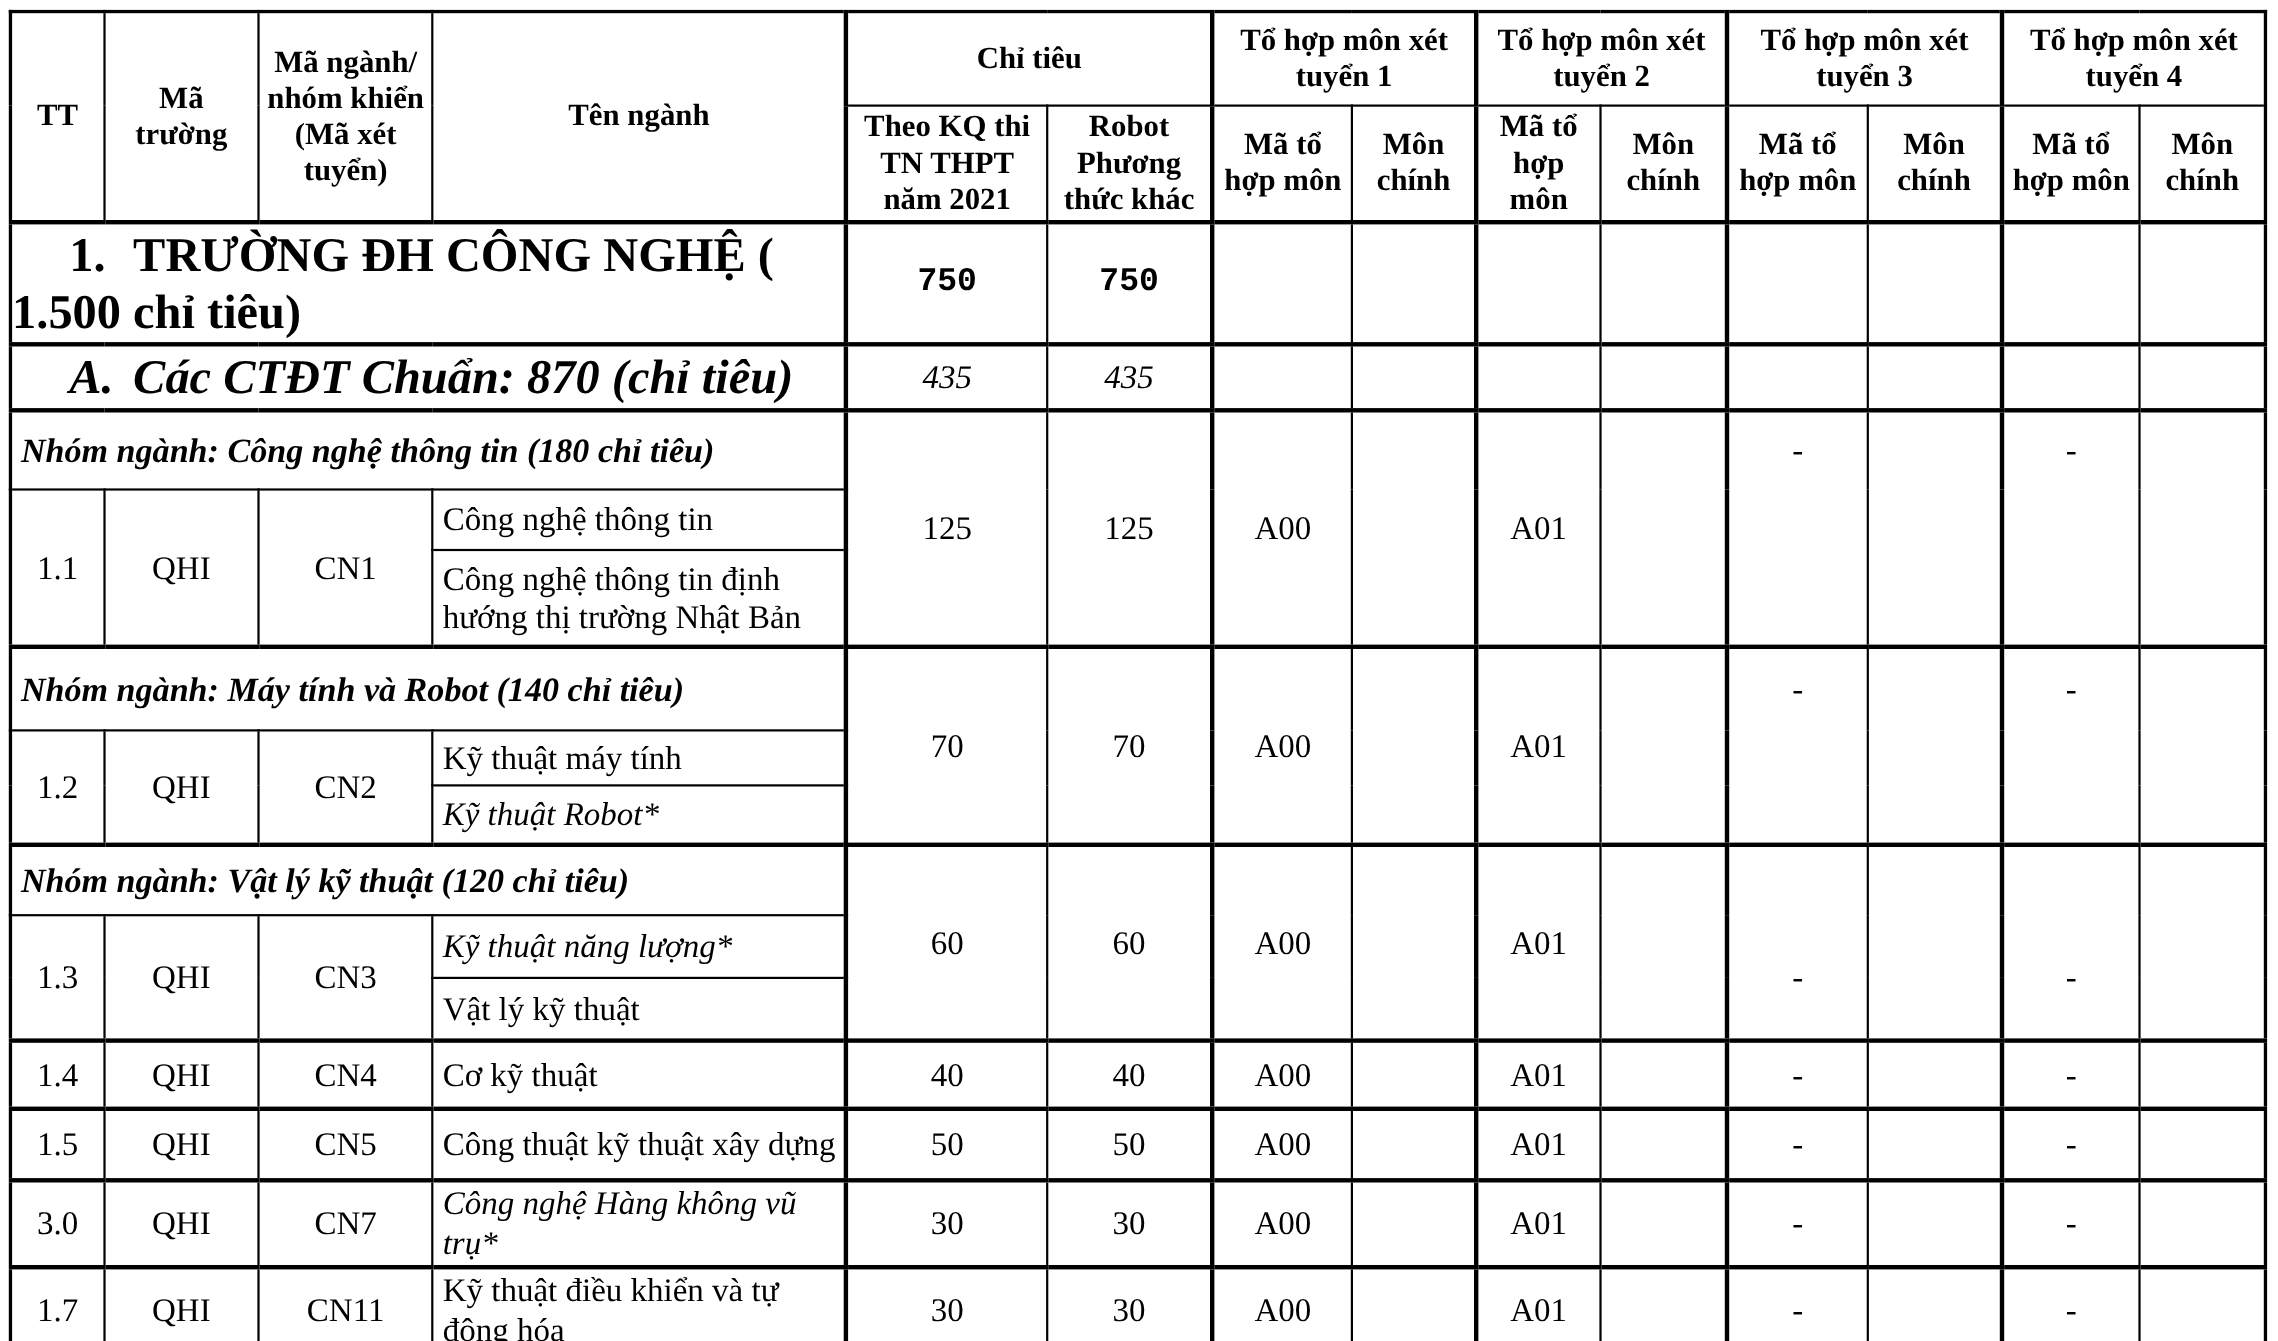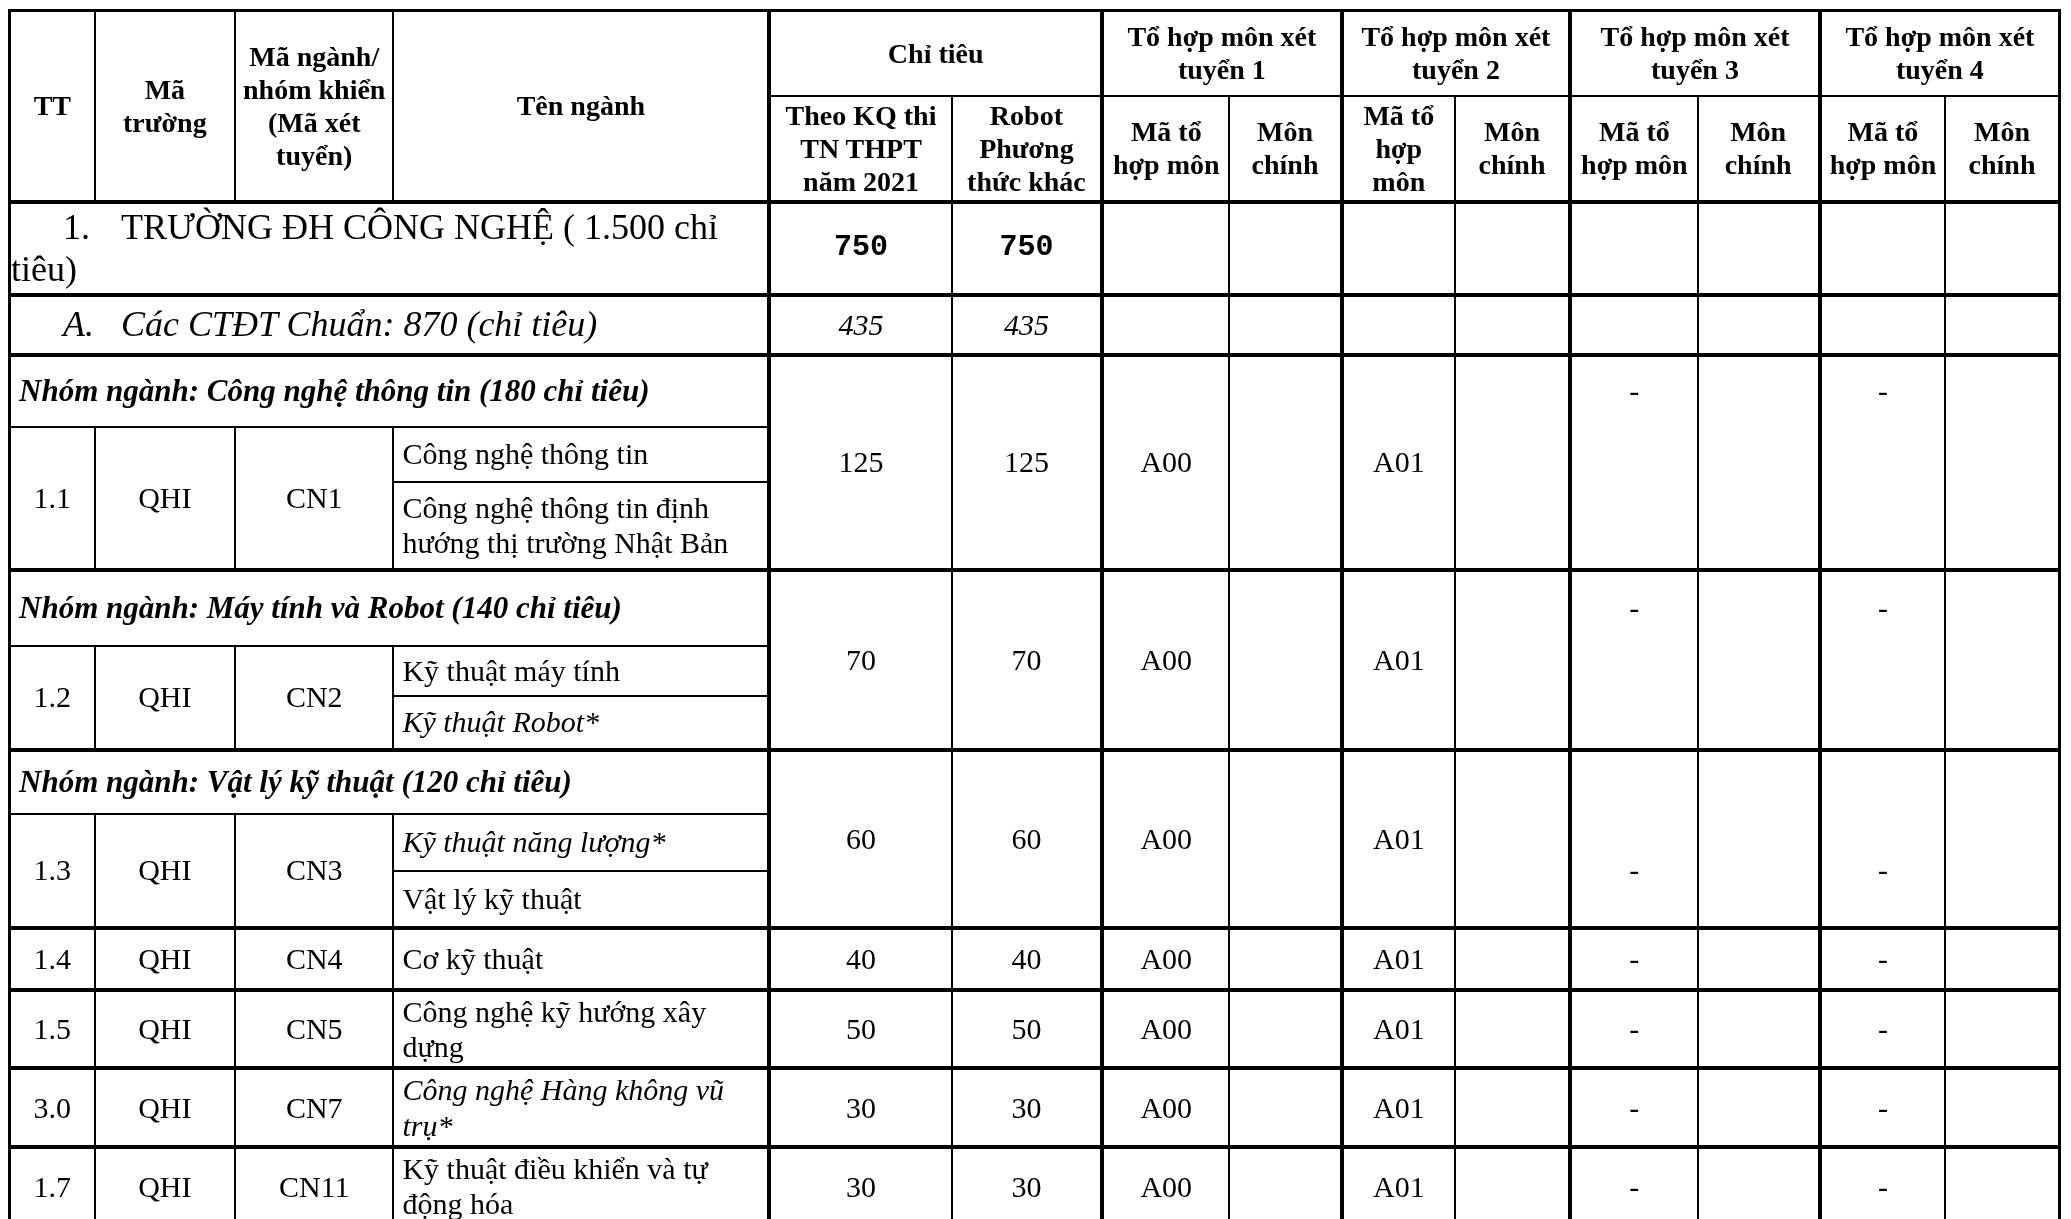--- a/index.html
+++ b/index.html
@@ -9,21 +9,21 @@
   
   td.gl{border-left-width:4px;}
   
   td.hb{border-bottom-width:4px;}
   
   td.h{font-weight:bold;font-size:28px;}
   
   td.name{text-align:left;padding-left:8px;padding-right:6px;margin-left:34px;}
   td.it{font-style:italic;font-family:Liberation Serif, serif;}
   
-  td.secttl{text-align:left;font-weight:normal;font-size:36px;padding-left:0;}
+  td.secttl{text-align:left;font-weight:bold;font-size:44px;padding-left:0;}
   td.secttl .num{display:inline-block;width:58px;text-align:left;padding-left:52px;}
   td.groupttl{text-align:left;font-weight:bold;font-style:italic;font-size:31px;padding-left:8px;}
   td.bold{font-weight:bold;font-family:Liberation Mono, monospace;}
   td.boldit{font-weight:normal;font-style:italic;}
   
   td.dash-top{vertical-align:top;padding:0;}
   td.dash-top .band{height:68px;display:flex;align-items:center;justify-content:center;}
   td.dash-top.b2 .band{height:72px;}
   td.dash-bottom{vertical-align:bottom;padding:0;}
   td.dash-bottom .band{height:112px;display:flex;align-items:center;justify-content:center;}
@@ -198,21 +198,21 @@
     <td class="gl hb">-</td>
     <td class="hb"></td>
     <td class="gl hb">-</td>
     <td class="hb"></td>
   </tr>
 
   <tr style="height:65px">
     <td class="hb">1.5</td>
     <td class="hb">QHI</td>
     <td class="hb">CN5</td>
-    <td class="name hb">Công nghệ kỹ hướng xây dựng</td>
+    <td class="name hb">Công thuật kỹ thuật xây dựng</td>
     <td class="gl hb">50</td>
     <td class="hb">50</td>
     <td class="gl hb">A00</td>
     <td class="hb"></td>
     <td class="gl hb">A01</td>
     <td class="hb"></td>
     <td class="gl hb">-</td>
     <td class="hb"></td>
     <td class="gl hb">-</td>
     <td class="hb"></td>

